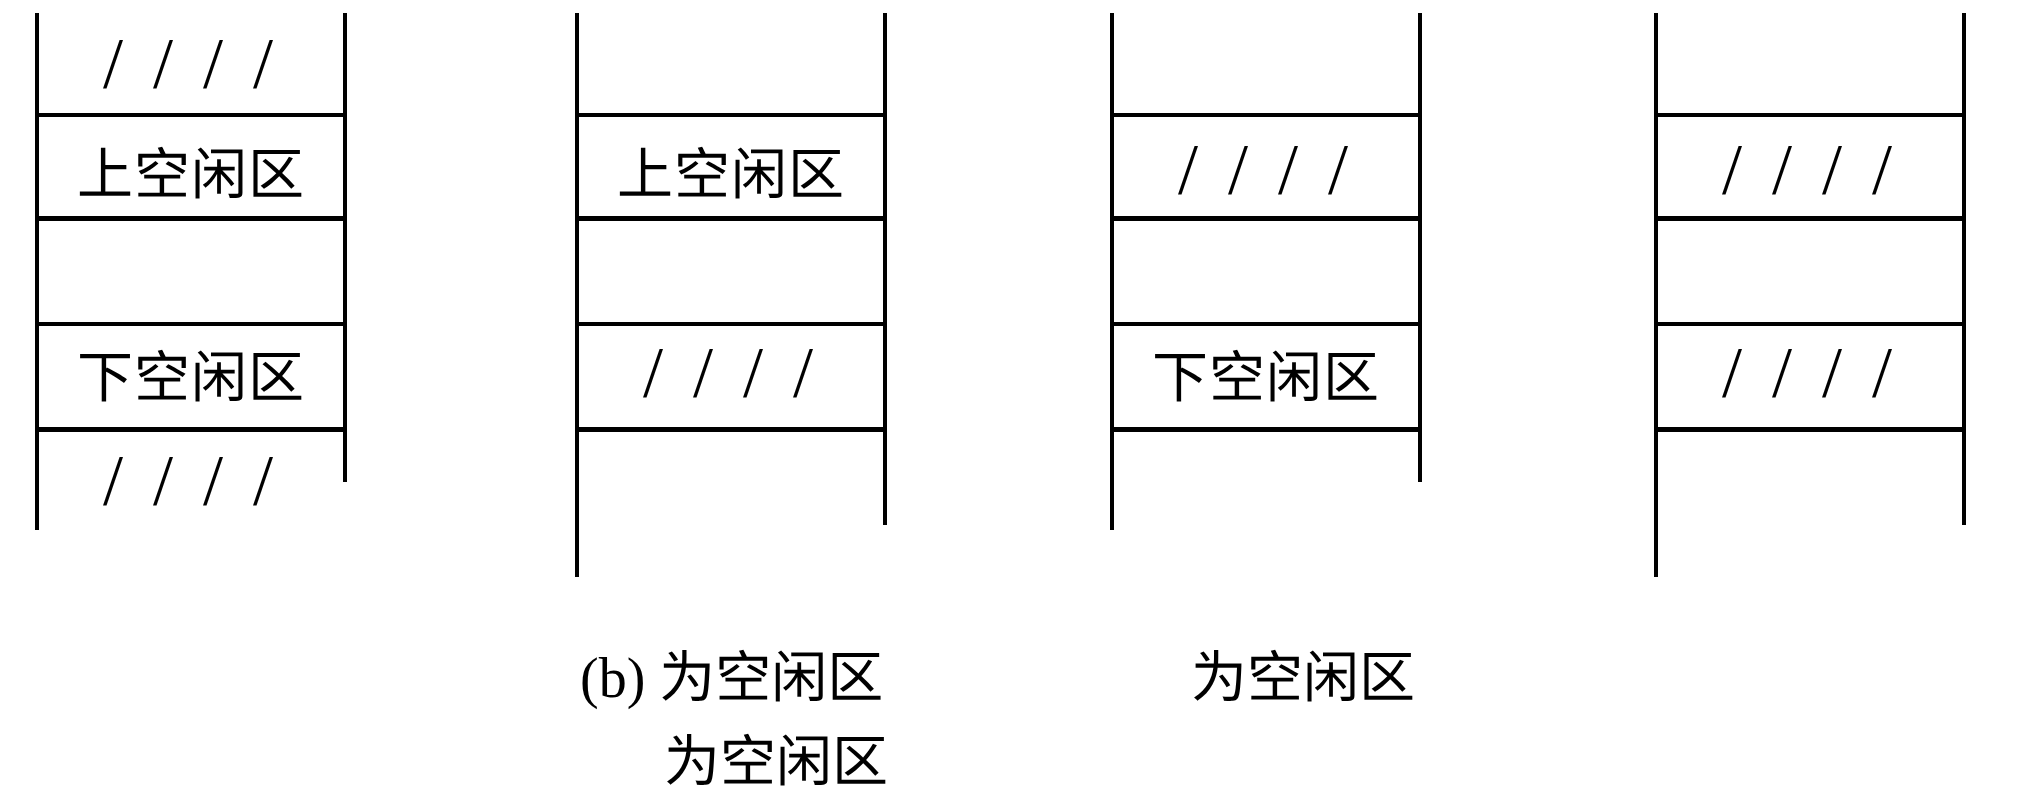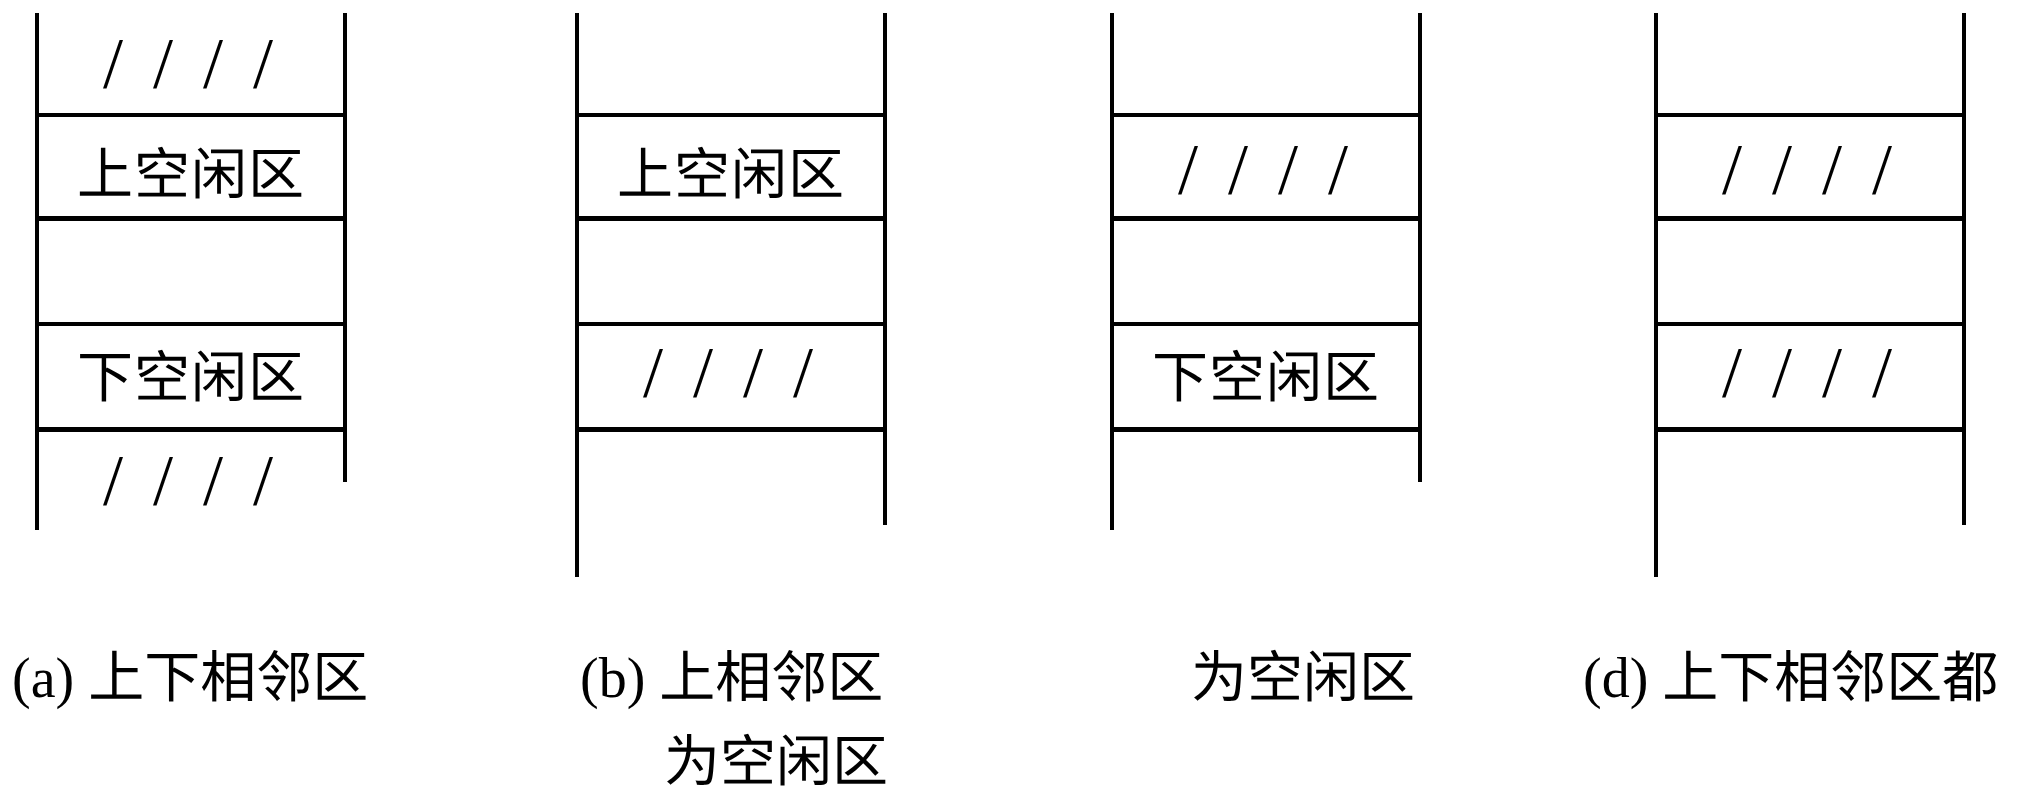--- a/index.html
+++ b/index.html
@@ -147,24 +147,22 @@
   <div class="hline h3"></div>
   <div class="hline h4"></div>
   <div class="row r0 region-label"></div>
   <div class="row r1 hatch">/ / / /</div>
   <div class="row r2 region-label"></div>
   <div class="row r3 hatch">/ / / /</div>
   <div class="row r4 region-label"></div>
 </div>
 
 <div class="caption" id="cap-a">
-  <div class="cap-line1">(a) 上下相邻区</div>
 </div>
 <div class="caption" id="cap-b">
-  <div class="cap-line1">(b) 上相邻区</div>
+  <div class="cap-line1">(b) 为空闲区</div>
   <div class="cap-line2">为空闲区</div>
 </div>
 <div class="caption" id="cap-c">
   <div class="cap-line2">为空闲区</div>
 </div>
 <div class="caption" id="cap-d">
-  <div class="cap-line1">(d) 上下相邻区都</div>
 </div>
 
 </body></html>

